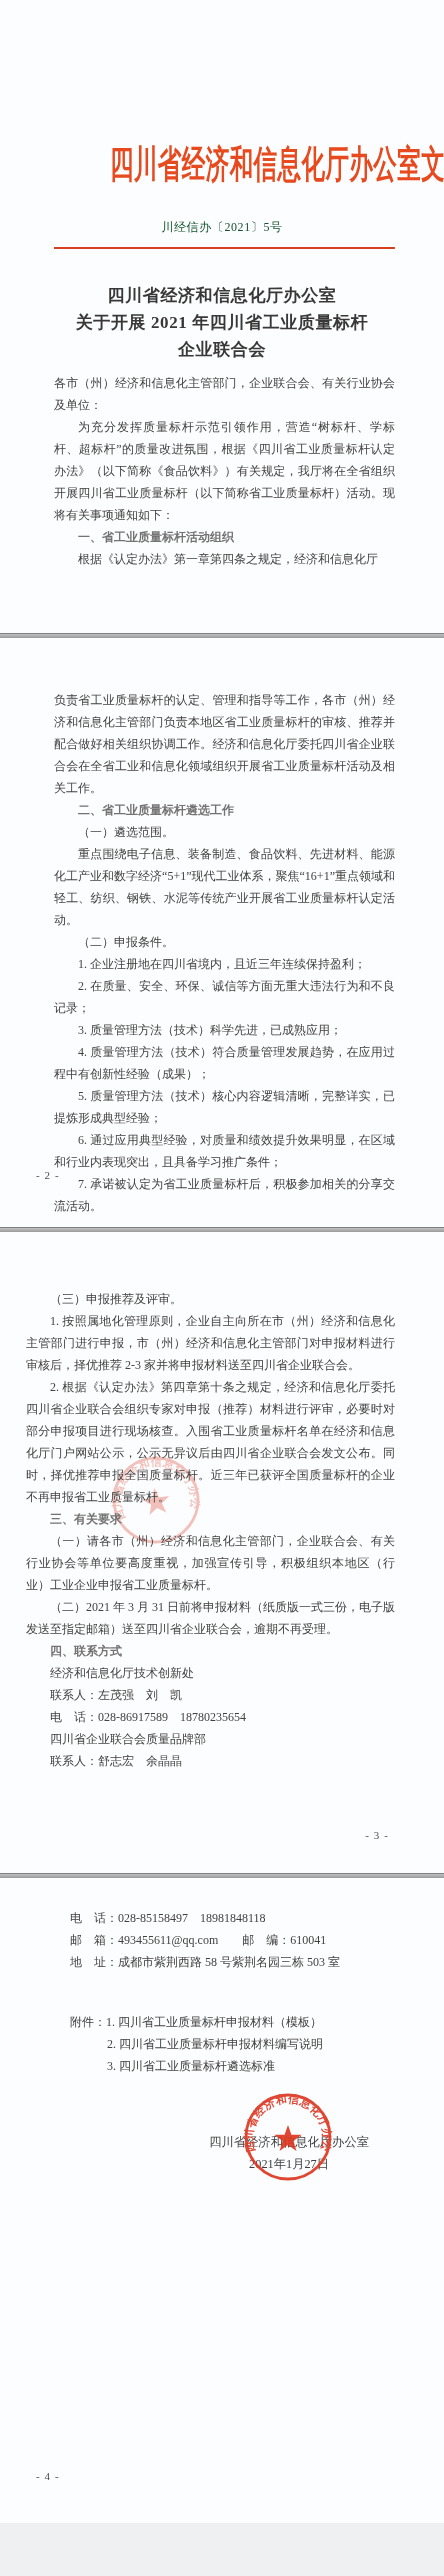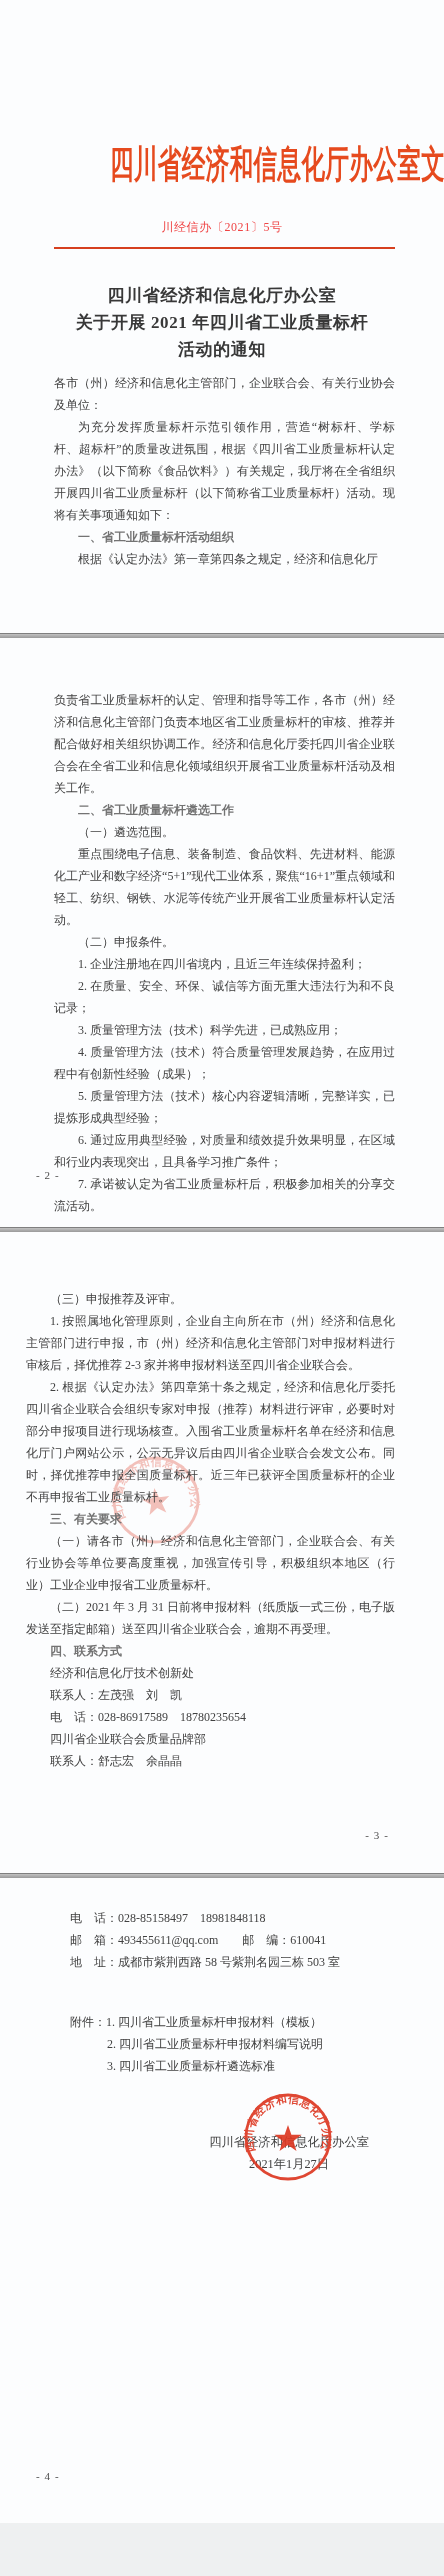--- a/index.html
+++ b/index.html
@@ -10,21 +10,21 @@
   .page-2 { height:589px; }
   .page-3 { height:641px; }
   .page-4 { height:645px; }
   .page-divider { height:4px; background:linear-gradient(180deg,#c2c2c2,#9a9a9a); border-top:0.6px solid #7f7f7f; }
 
   
   .masthead-wrap { margin-top:141px; text-align:center; white-space:nowrap; }
   .masthead { display:inline-block; font-size:38px; line-height:46px; font-weight:900;
               color:#e64a1e; letter-spacing:0.6px; transform:scaleX(.62); transform-origin:50% 50%; }
   .doc-number { margin-top:33px; text-align:center; font-size:12px; line-height:15px;
-                color:#ef4444; letter-spacing:0.6px; }
+                color:#14532d; letter-spacing:0.6px; }
   .red-rule { height:2.3px; background:#d6401f; margin:11.5px 49px 0 54px; }
   .doc-title { margin-top:33px; text-align:center; font-size:17px; line-height:27px;
                font-weight:700; color:#383838; letter-spacing:0.6px; }
 
   
   .flow { position:relative; z-index:1; padding:0 49px 0 54px; }
   .page-1 .flow { padding-top:9.2px; }
   .page-2 .flow { padding-top:51px; }
   .page-3 .flow { padding-top:56px;padding-left:26px; }
   .page-4 .flow { padding-top:29px; }
@@ -59,21 +59,21 @@
 
   <div class="page page-1">
     <div class="masthead-wrap">
       <span class="masthead">四川省经济和信息化厅办公室文件</span>
     </div>
     <div class="doc-number">川经信办〔2021〕5号</div>
     <div class="red-rule"></div>
     <div class="doc-title">
       <div>四川省经济和信息化厅办公室</div>
       <div>关于开展 2021 年四川省工业质量标杆</div>
-      <div>活动的通知</div>
+      <div>企业联合会</div>
     </div>
     <div class="flow">
         <div class="blk salutation">各市（州）经济和信息化主管部门，企业联合会、有关行业协会及单位：</div>
         <div class="blk para">为充分发挥质量标杆示范引领作用，营造“树标杆、学标杆、超标杆”的质量改进氛围，根据《四川省工业质量标杆认定办法》（以下简称《食品饮料》）有关规定，我厅将在全省组织开展四川省工业质量标杆（以下简称省工业质量标杆）活动。现将有关事项通知如下：</div>
         <div class="blk heading">一、省工业质量标杆活动组织</div>
         <div class="blk para">根据《认定办法》第一章第四条之规定，经济和信息化厅</div>
       </div>
   </div>
 
   <div class="page-divider"></div>

